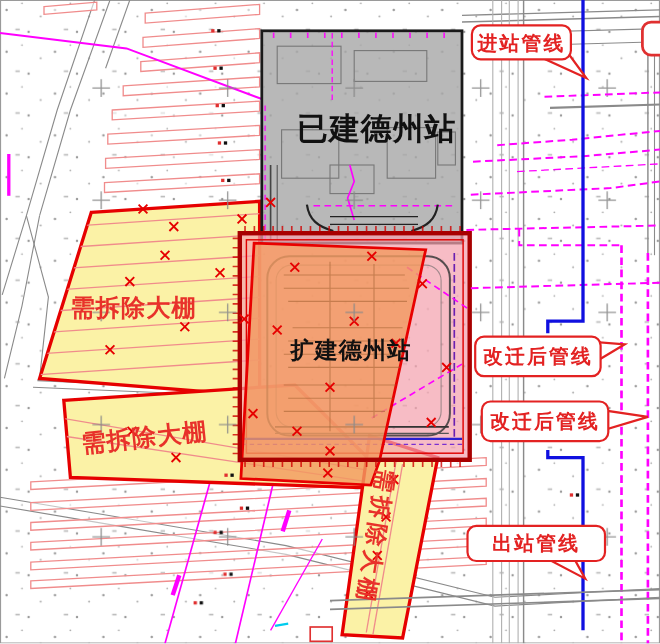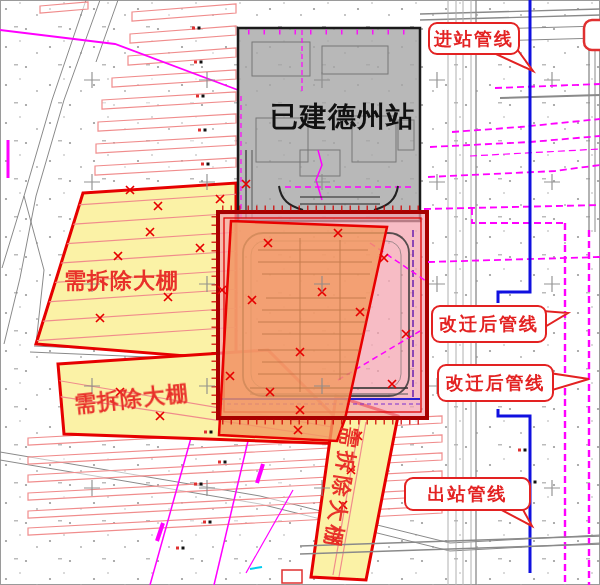--- a/index.html
+++ b/index.html
@@ -24,21 +24,21 @@
     position:absolute;background:#fff;border:2.5px solid var(--callout_red);
     border-radius:9px;color:var(--callout_red);
     display:flex;align-items:center;justify-content:center;
     font-size:18px;font-weight:600;letter-spacing:2px;
     font-family:"DejaVu Serif","DejaVu Sans",serif;
     box-sizing:border-box;z-index:6;
   }
   .co-inlet{left:428px;top:22px;width:92px;height:33px;}
   .co-reloc1{left:431px;top:305px;width:116px;height:38px;}
   .co-reloc2{left:437px;top:364px;width:117px;height:38px;}
-  .co-outlet{left:404px;top:477px;width:127px;height:34px;}
+  .co-outlet{left:424px;top:477px;width:127px;height:34px;}
 </style>
 </head>
 <body>
 
 <div class="canvas">
 
 <svg class="layer" width="600" height="585" viewBox="0 0 600 585">
   <defs>
     <pattern id="speckle" width="44" height="38" patternUnits="userSpaceOnUse">
       <circle cx="6" cy="9" r="1.1" fill="#999"></circle>
@@ -343,17 +343,18 @@
     <polygon points="494,506 521,506 532,526"></polygon>
   </g>
 </svg>
 
 <div class="callout co-inlet">进站管线</div>
 <div class="callout co-reloc1">改迁后管线</div>
 <div class="callout co-reloc2">改迁后管线</div>
 <div class="callout co-outlet">出站管线</div>
 
 <div class="map-label label-black existing-label">已建德州站</div>
+<div class="map-label label-black expanded-label">扩建德州站</div>
 <div class="map-label label-red demo-upper">需拆除大棚</div>
 <div class="map-label label-red demo-mid">需拆除大棚</div>
 <div class="map-label label-red demo-diag">需拆除大棚</div>
 
 </div>
 
 </body></html>

